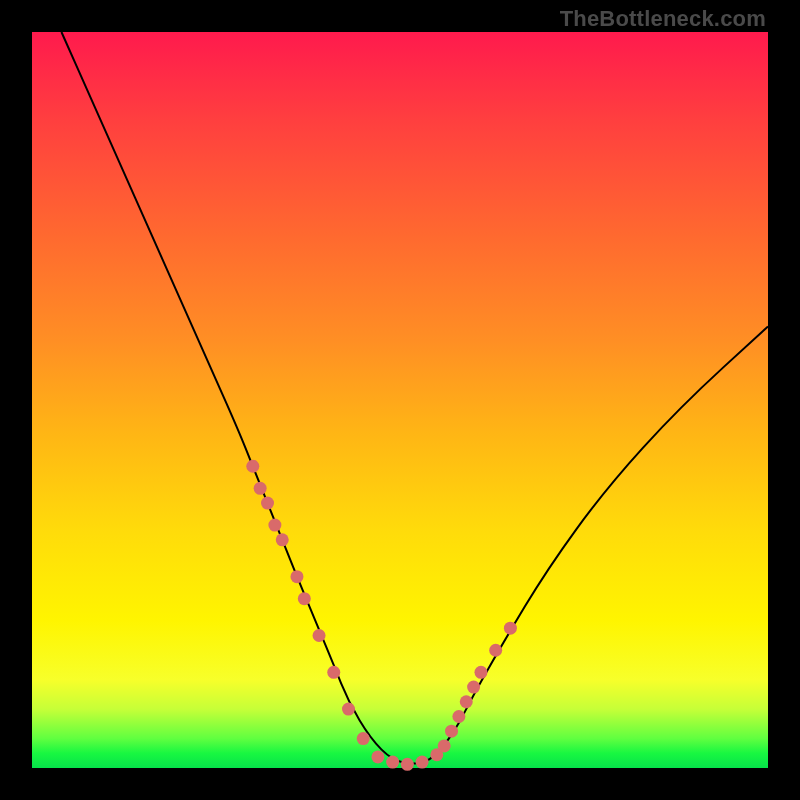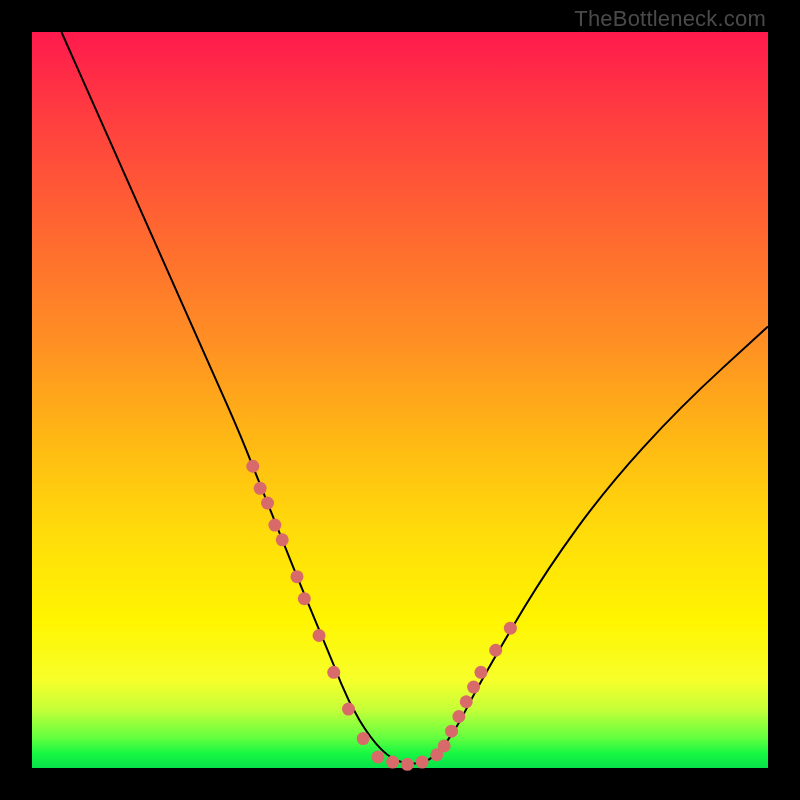--- a/index.html
+++ b/index.html
@@ -39,21 +39,21 @@
       #18f741 98%,
       #06e24a 100%
     );
   }
   .watermark {
     position: absolute;
     top: 6px;
     right: 34px;
     color: #4a4a4a;
     font-size: 22px;
-    font-weight: 400;
+    font-weight: 700;
     letter-spacing: 0.2px;
   }
   svg.curve {
     position: absolute;
     top: 0; left: 0;
     width: 736px; height: 736px;
     overflow: visible;
   }
 </style>
 </head>

